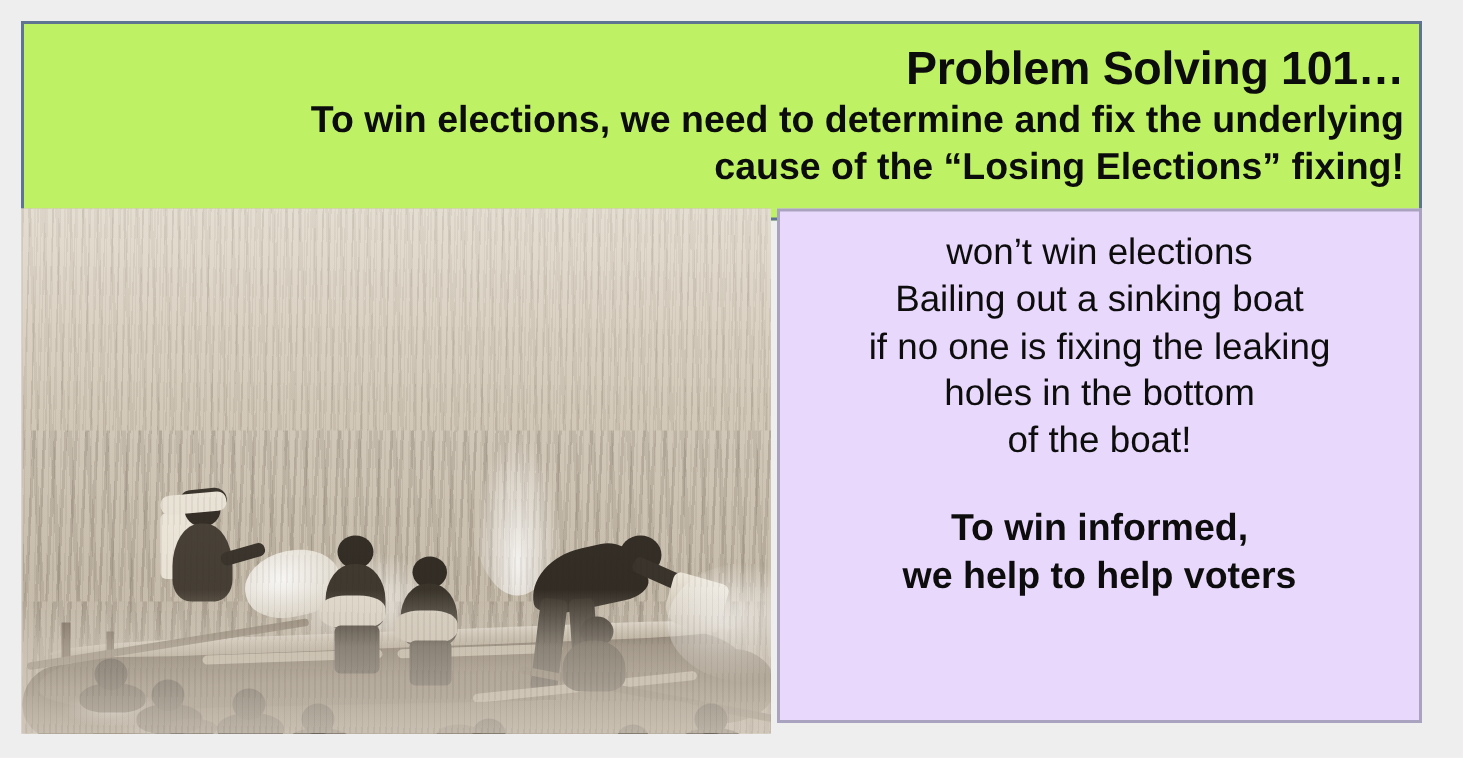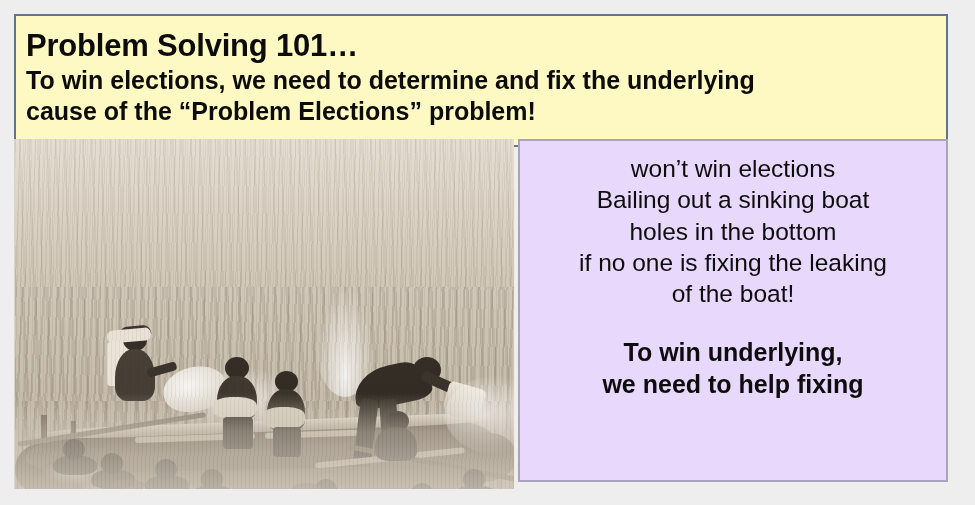--- a/index.html
+++ b/index.html
@@ -22,25 +22,25 @@
   }
 
   
   #header-box {
     position: absolute;
     left: 14px;
     top: 14px;
     width: 934px;
     height: 133px;
     box-sizing: border-box;
-    background: #fef9c3;
+    background: #bef264;
     border: 2px solid #5f7490;
     display: flex;
     flex-direction: column;
-    align-items: flex-start;
+    align-items: flex-end;
     justify-content: center;
     padding: 2px 10px 6px 10px;
   }
   #header-title {
     font-size: 31px;
     font-weight: bold;
     color: #0c0c0c;
     line-height: 1.06;
     letter-spacing: -0.2px;
     text-align: center;
@@ -375,21 +375,21 @@
   #panel-gap { height: 26px; }
 </style>
 </head>
 <body>
 
 <div id="slide">
 
   <div id="header-box">
     <div id="header-title">Problem Solving 101…</div>
     <div id="header-sub-1" class="header-sub-line">To win elections, we need to determine and fix the underlying</div>
-    <div id="header-sub-2" class="header-sub-line">cause of the “Problem Elections” problem!</div>
+    <div id="header-sub-2" class="header-sub-line">cause of the “Losing Elections” fixing!</div>
   </div>
 
   <div id="photo-frame">
     <div id="photo">
 
       <div class="water" id="water-far"></div>
       <div class="water" id="water-mid"></div>
       <div class="water" id="water-near"></div>
 
       <div id="splash-3"></div>
@@ -495,23 +495,23 @@
 
       <div id="photo-foreground"></div>
       <div id="photo-grain"></div>
       <div id="photo-tone"></div>
     </div>
   </div>
 
   <div id="text-panel">
     <div class="panel-line">won’t win elections</div>
     <div class="panel-line">Bailing out a sinking boat</div>
+    <div class="panel-line">if no one is fixing the leaking</div>
     <div class="panel-line">holes in the bottom</div>
-    <div class="panel-line">if no one is fixing the leaking</div>
     <div class="panel-line">of the boat!</div>
 
     <div id="panel-gap"></div>
 
-    <div class="panel-line bold">To win underlying,</div>
-    <div class="panel-line bold">we need to help fixing</div>
+    <div class="panel-line bold">To win informed,</div>
+    <div class="panel-line bold">we help to help voters</div>
   </div>
 
 </div>
 
 </body></html>

